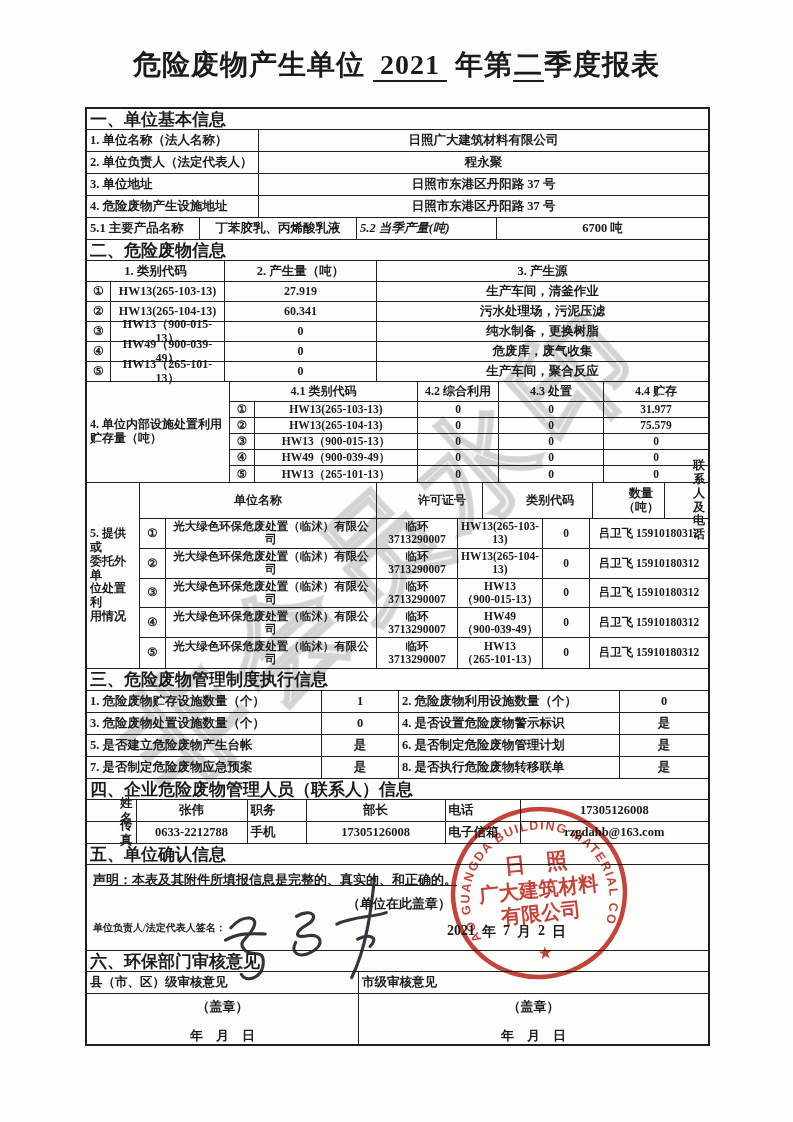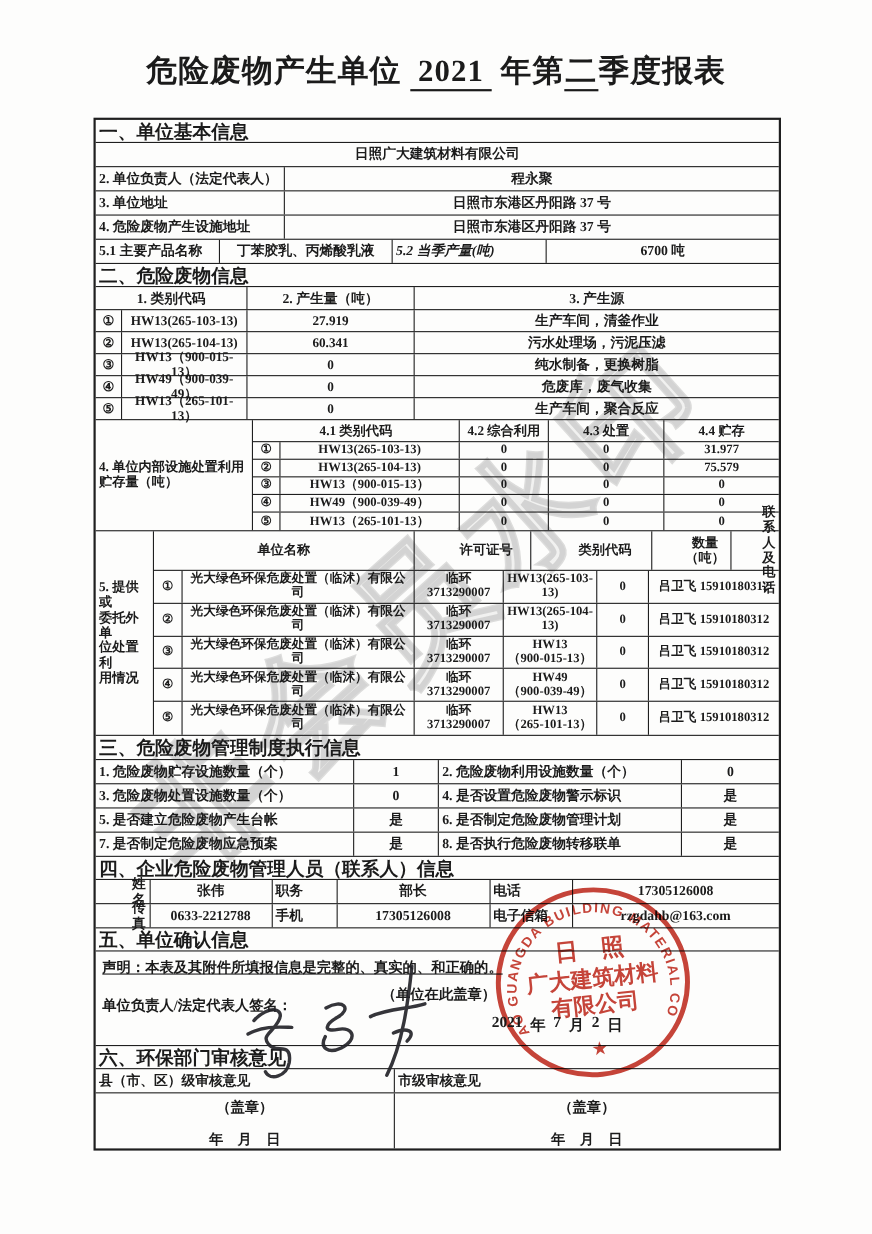--- a/index.html
+++ b/index.html
@@ -40,21 +40,21 @@
   .w143{flex:0 0 143px;} .w188{flex:0 0 188px;} .w81{flex:0 0 81px;} .w105{flex:0 0 105px;}
   .w163{flex:0 0 163px;} .w25{flex:0 0 25px;} .w53{flex:0 0 53px;} .w237{flex:0 0 237px;}
   .w211{flex:0 0 211px;} .w85{flex:0 0 85px;} .w47{flex:0 0 47px;} .w26{flex:0 0 26px;}
   .w235{flex:0 0 235px;} .w77{flex:0 0 77px;} .w221{flex:0 0 221px;} .w34{flex:0 0 34px;padding-left:33px;}
   .w111{flex:0 0 111px;} .w59{flex:0 0 59px;} .w139{flex:0 0 139px;} .w75{flex:0 0 75px;}
   .w272{flex:0 0 272px;}
   .f12{font-size:12px;} .f11{font-size:11.5px;}
 
   .confirm-cell{position:relative;height:86px;box-sizing:border-box;overflow:visible;}
   .decl{position:absolute;left:6px;top:6px;font-size:13px;text-decoration:underline;}
-  .signlabel{position:absolute;left:6px;top:40px;font-size:13px;}
+  .signlabel{position:absolute;left:6px;top:56px;font-size:10px;}
   .sealnote{position:absolute;left:260px;top:30px;font-size:13px;}
   .dateline{position:absolute;left:360px;top:58px;font-size:14px;z-index:6;display:flex;gap:7px;}
   .sig{position:absolute;left:130px;top:8px;z-index:6;}
 
   .audit-cell{display:flex;flex-direction:column;align-items:center;box-sizing:border-box;
               padding-top:7px;gap:14px;font-size:13px;}
 
   .stamp{position:absolute;left:447px;top:804px;width:184px;height:178px;z-index:4;
          mix-blend-mode:multiply;opacity:0.92;}
 </style>
@@ -64,20 +64,21 @@
 <div class="page">
 
   <div class="watermark">非会员水印</div>
 
   <div class="title"><span>危险废物产生单位</span> <span class="ul">2021</span> <span>年第</span><span class="ul2">二</span><span>季度报表</span></div>
 
   <div class="form">
 
     <div class="sech">一、单位基本信息</div>
     <div class="trow h22">
+      <div class="c l w172">1. 单位名称（法人名称）</div>
       <div class="c grow nr">日照广大建筑材料有限公司</div>
     </div>
     <div class="trow h22">
       <div class="c l w172">2. 单位负责人（法定代表人）</div>
       <div class="c grow nr">程永聚</div>
     </div>
     <div class="trow h22">
       <div class="c l w172">3. 单位地址</div>
       <div class="c grow nr">日照市东港区丹阳路 37 号</div>
     </div>

